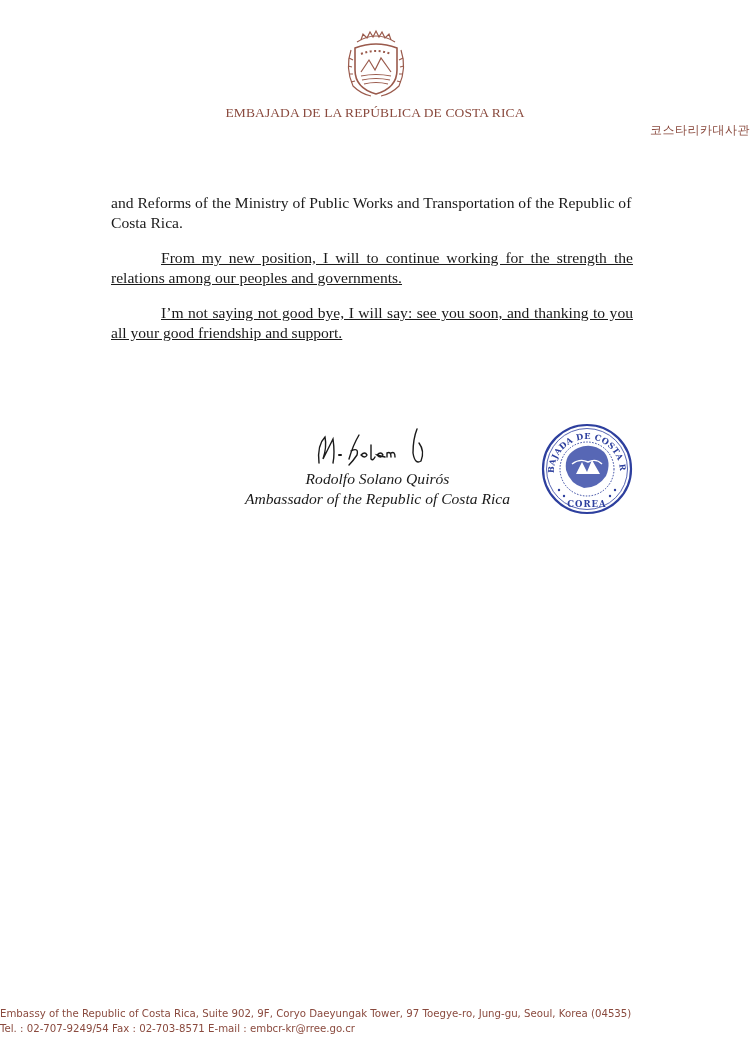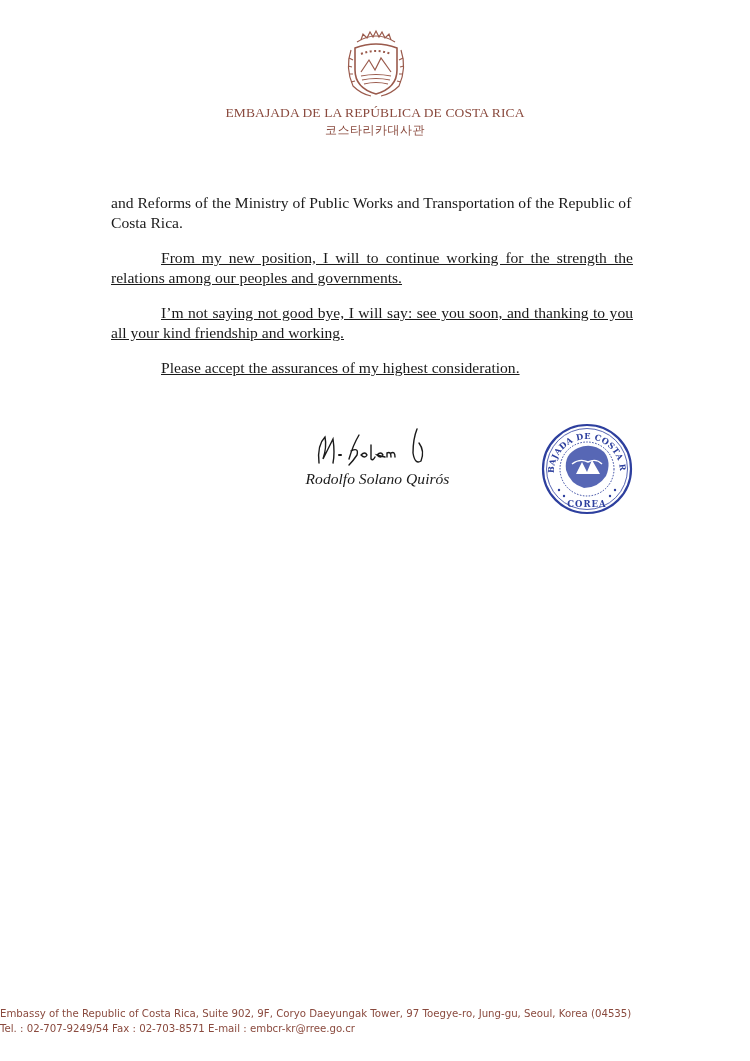--- a/index.html
+++ b/index.html
@@ -37,21 +37,21 @@
       text-align: center;
       font-size: 13.5px;
       color: #8a4a3e;
       letter-spacing: 0.1px;
     }
     .embassy-name-ko {
       position: absolute;
       left: 0;
       top: 122px;
       width: 750px;
-      text-align: center;
+      text-align: right;
       font-family: "DejaVu Sans", sans-serif;
       font-size: 12px;
       color: #8a4a3e;
       letter-spacing: 0.5px;
     }
     .body-text {
       position: absolute;
       left: 111px;
       top: 193px;
       width: 530px;
@@ -131,39 +131,39 @@
       <path d="M66 30 L62 32 M67 38 L63 39 M66 46 L62 46 M64 54 L60 53"></path>
     </g>
   </svg>
   <div class="embassy-name">EMBAJADA DE LA REPÚBLICA DE COSTA RICA</div>
   <div class="embassy-name-ko">코스타리카대사관</div>
 </div>
 
 <div class="body-text">
   <p class="first">and Reforms of the Ministry of Public Works and Transportation of the Republic of Costa Rica.</p>
   <p class="indent">From my new position, I will to continue working for the strength the relations among our peoples and governments.</p>
-  <p class="indent">I’m not saying not good bye, I will say: see you soon, and thanking to you all your kind friendship and working.</p>
-  <p class="indent">Please accept the assurances of my highest consideration.</p>
+  <p class="indent">I’m not saying not good bye, I will say: see you soon, and thanking to you all your good friendship and support.</p>
 </div>
 
 <svg class="signature" viewBox="0 0 140 45">
   <g fill="none" stroke="#1a1a1a" stroke-width="1.4" stroke-linecap="round">
     <path d="M14 38 Q12 20 20 12 Q22 22 18 34 Q24 22 28 14 Q30 28 28 38"></path>
     <path d="M34 30 L36 30" stroke-width="2"></path>
     <path d="M44 34 Q48 20 54 10 M46 26 Q54 22 52 30 Q48 36 44 40"></path>
     <path d="M56 30 Q60 26 62 30 Q60 34 56 30"></path>
     <path d="M66 20 L66 34 Q68 36 70 32"></path>
     <path d="M72 30 Q76 26 78 30 Q76 34 72 30 L80 32"></path>
     <path d="M82 32 L82 28 Q86 26 86 32 M86 28 Q90 26 90 32"></path>
     <path d="M112 4 Q108 14 108 28 Q110 40 116 36 Q120 26 114 18"></path>
   </g>
 </svg>
 
 <div class="signer">
   <div>Rodolfo Solano Quirós</div>
+  <div>Ambassador of the Republic of Costa Rica</div>
 </div>
 
 <svg class="stamp" viewBox="0 0 94 94">
   <defs>
     <path id="stampTopArc" d="M14 50 A33 33 0 0 1 80 50"></path>
     <path id="stampBottomArc" d="M24 70 A33 33 0 0 0 70 70"></path>
   </defs>
   <g fill="none" stroke="#2d3f9e">
     <circle cx="47" cy="47" r="44" stroke-width="2.2"></circle>
     <circle cx="47" cy="47" r="40.5" stroke-width="0.8"></circle>

